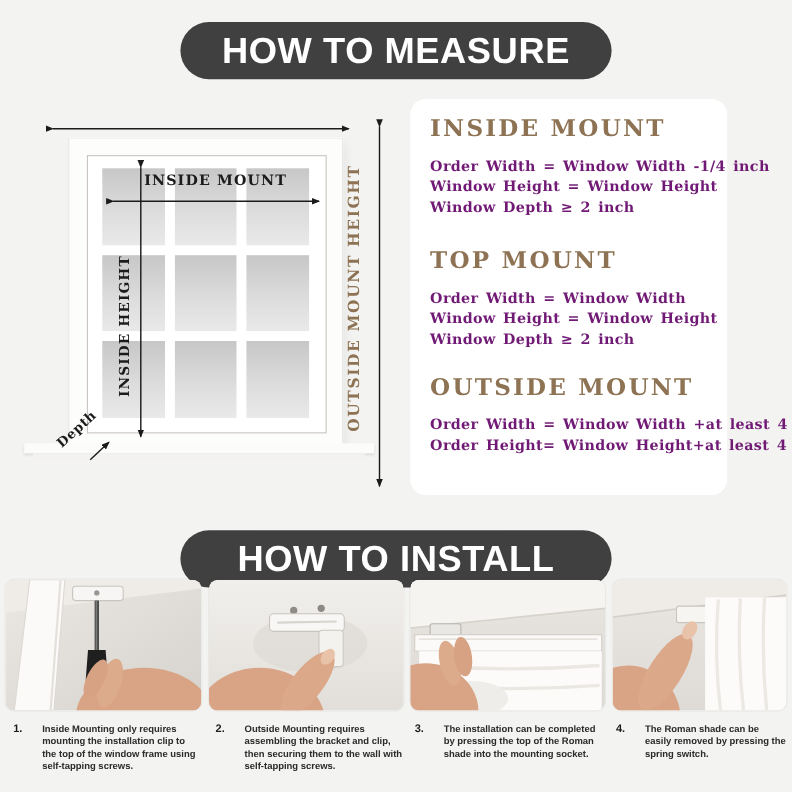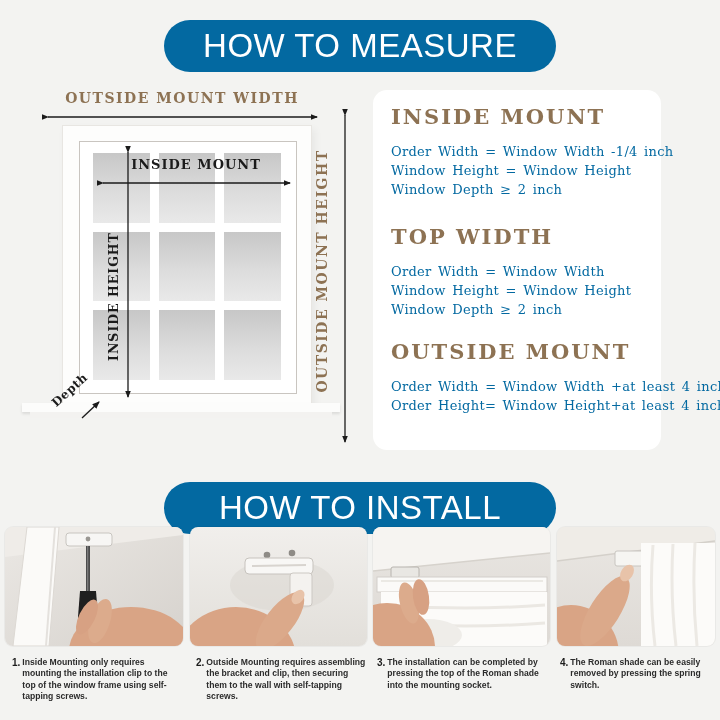--- a/index.html
+++ b/index.html
@@ -4,23 +4,23 @@
 <style>
   html,body{margin:0;padding:0;}
   .page{
     position:relative;width:720px;height:720px;overflow:hidden;
     background:#f3f3f1;
     font-family:"Liberation Sans",sans-serif;
   }
   
   .pill{
     position:absolute;left:164px;width:392px;height:52px;
-    background:#0369a1;border-radius:28px;
+    background:#404040;border-radius:28px;
     display:flex;align-items:center;justify-content:center;
-    color:#ffffff;font-weight:normal;font-size:33px;letter-spacing:.5px;
+    color:#ffffff;font-weight:bold;font-size:33px;letter-spacing:.5px;
     font-family:"Liberation Sans",sans-serif;
   }
   .pill.measure{top:20px;}
   .pill.install{top:482px;}
 
   
   .diagram{position:absolute;left:0;top:85px;width:370px;height:372px;}
   .diagram svg.arrows{position:absolute;left:0;top:0;width:370px;height:372px;}
   .dlabel{
     position:absolute;font-family:"DejaVu Serif",serif;font-weight:bold;
@@ -53,42 +53,42 @@
   .sill2{position:absolute;left:30px;top:327px;width:302px;height:6px;
     background:#f3f2f0;}
 
   
   .panel{position:absolute;left:373px;top:90px;width:288px;height:360px;
     background:#ffffff;border-radius:14px;}
   .msec{position:absolute;left:18px;right:8px;}
   .msec.s0{top:14px;}.msec.s1{top:134px;}.msec.s2{top:249px;}
   .mtitle{font-family:"DejaVu Serif",serif;font-weight:bold;
     color:#8d7253;font-size:21px;letter-spacing:2px;margin:0 0 13px 0;}
-  .mline{font-family:"DejaVu Serif",serif;font-weight:normal;color:#0369a1;
+  .mline{font-family:"DejaVu Serif",serif;font-weight:bold;color:#701a75;
     font-size:13px;line-height:19px;letter-spacing:.3px;word-spacing:2px;
     white-space:nowrap;}
 
   
   .photo{position:absolute;top:527px;height:119px;border-radius:8px;
     overflow:hidden;box-shadow:0 0 0 1px rgba(0,0,0,.04);}
   .photo svg{display:block;}
   .ph1{left:5px;width:178px;}
   .ph2{left:190px;width:177px;}
   .ph3{left:373px;width:177px;}
   .ph4{left:557px;width:158px;}
 
   
   .cap{position:absolute;top:657px;display:flex;align-items:flex-start;}
   .cap.c0{left:12px;width:170px;}
   .cap.c1{left:196px;width:170px;}
   .cap.c2{left:377px;width:172px;}
   .cap.c3{left:560px;width:155px;}
   .cap-num{font-weight:bold;font-size:10px;color:#1c1c1c;margin-right:2px;
     line-height:1.2;}
-  .cap-text{font-weight:bold;font-size:8.6px;color:#2b2b2b;line-height:1.32;}
+  .cap-text{font-weight:bold;font-size:8.6px;color:#2b2b2b;line-height:1.32;margin-left:16px;}
 </style>
 </head>
 <body>
 
 <div class="page">
 
   <div class="pill measure">
     <span>HOW TO MEASURE</span>
   </div>
 
@@ -116,38 +116,37 @@
           <path d="M0,0 L7.5,3 L0,6 z" fill="#1b1b1b"></path>
         </marker>
       </defs>
       <line x1="48" y1="32" x2="317" y2="32" stroke="#1b1b1b" stroke-width="1.3" marker-start="url(#ah)" marker-end="url(#ah)"></line>
       <line x1="345" y1="30" x2="345" y2="357" stroke="#1b1b1b" stroke-width="1.3" marker-start="url(#ah)" marker-end="url(#ah)"></line>
       <line x1="103" y1="98" x2="290" y2="98" stroke="#1b1b1b" stroke-width="1.3" marker-start="url(#ah)" marker-end="url(#ah)"></line>
       <line x1="128" y1="67" x2="128" y2="312" stroke="#1b1b1b" stroke-width="1.3" marker-start="url(#ah)" marker-end="url(#ah)"></line>
       <line x1="82" y1="333" x2="99" y2="317" stroke="#1b1b1b" stroke-width="1.3" marker-end="url(#ah)"></line>
     </svg>
 
-    <div class="dlabel lbl-omw">OUTSIDE MOUNT WIDTH</div>
     <div class="dlabel lbl-omh">OUTSIDE MOUNT HEIGHT</div>
     <div class="dlabel lbl-im">INSIDE MOUNT</div>
     <div class="dlabel lbl-ih">INSIDE HEIGHT</div>
     <div class="dlabel lbl-depth">Depth</div>
   </div>
 
   <div class="panel">
 
     <div class="msec s0">
       <h3 class="mtitle">INSIDE MOUNT</h3>
       <div class="mline">Order Width = Window Width -1/4 inch</div>
       <div class="mline">Window Height = Window Height</div>
       <div class="mline">Window Depth ≥ 2 inch</div>
     </div>
 
     <div class="msec s1">
-      <h3 class="mtitle">TOP WIDTH</h3>
+      <h3 class="mtitle">TOP MOUNT</h3>
       <div class="mline">Order Width = Window Width</div>
       <div class="mline">Window Height = Window Height</div>
       <div class="mline">Window Depth ≥ 2 inch</div>
     </div>
 
     <div class="msec s2">
       <h3 class="mtitle">OUTSIDE MOUNT</h3>
       <div class="mline">Order Width = Window Width +at least 4 inch</div>
       <div class="mline">Order Height= Window Height+at least 4 inch</div>
     </div>

